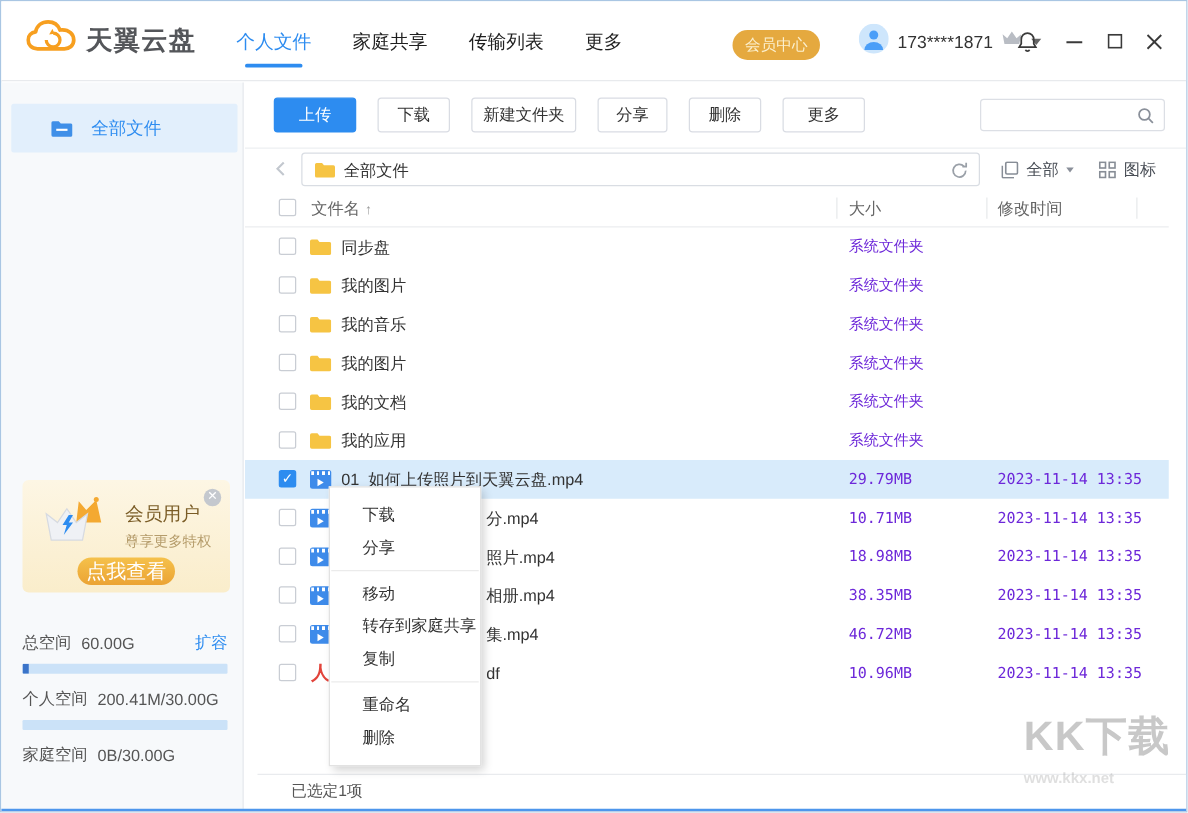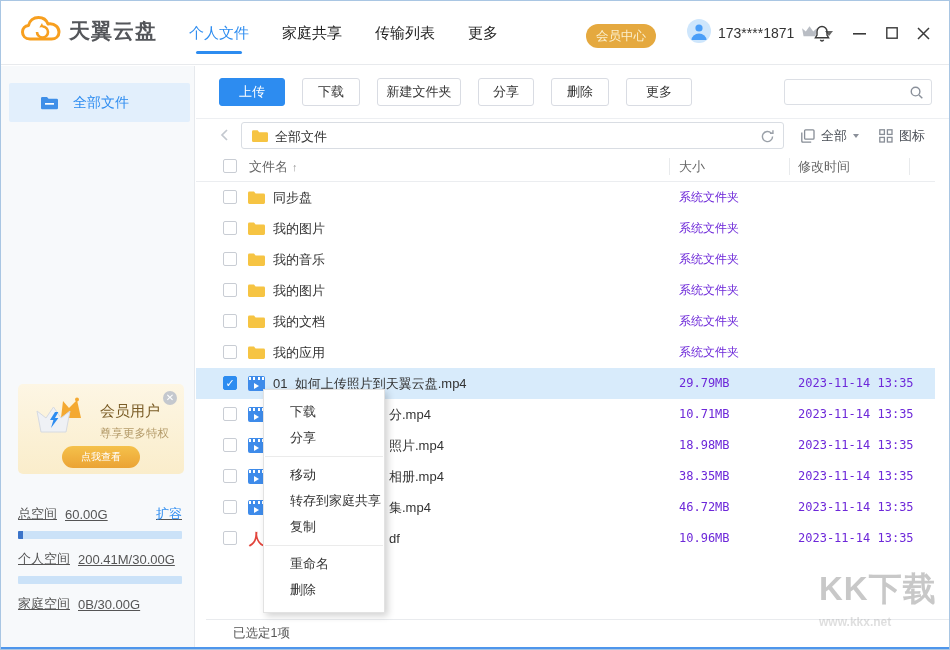--- a/index.html
+++ b/index.html
@@ -39,24 +39,24 @@
              margin:0 4px 0 8px; border-radius:2px; }
   .side-item.active { background:#E2EFFC; color:#2D8CF0; }
   .promo { position:absolute; left:17px; top:318px; width:166px; height:90px;
              background:linear-gradient(180deg,#FDF6E4,#FAEDCB); border-radius:5px; }
   .promo-close { position:absolute; right:7px; top:7px; width:14px; height:14px; border-radius:50%;
              background:#C4C8CE; color:#fff; font-size:10px; line-height:14px; text-align:center; cursor:pointer; }
   .promo-crowns { position:absolute; left:12px; top:12px; }
   .promo-title { position:absolute; left:82px; top:18px; font-size:15px; font-weight:400; color:#7A5C26; }
   .promo-sub { position:absolute; left:82px; top:42px; font-size:11.5px; color:#B59C6B; }
   .promo-btn { position:absolute; left:44px; top:62px; width:78px; height:22px; border-radius:11px;
-             background:linear-gradient(180deg,#F5C14B,#EBA334); color:#fff; font-size:10px;
+             background:linear-gradient(180deg,#F5C14B,#EBA334); color:#fff; font-size:16px;
              display:flex; align-items:center; justify-content:center; cursor:pointer; }
   .storage { position:absolute; left:17px; right:12px; top:438px; font-size:13px; color:#555; }
-  .st-row { display:flex; align-items:center; height:20px; margin-bottom:4px;text-decoration:underline; }
+  .st-row { display:flex; align-items:center; height:20px; margin-bottom:4px; }
   .st-row .lbl { margin-right:8px; }
   .st-expand { margin-left:auto; color:#2D8CF0; cursor:pointer; }
   .meter { height:8px; background:#CBE2F8; border-radius:1px; margin:7px 0 10px 0; overflow:hidden; }
   .meter .fill { height:100%; background:#3B74C9; }
 
   
   .main { position:absolute; left:195px; top:65px; right:0; bottom:2px; background:#fff; }
   .toolbar { position:absolute; top:0; left:0; right:0; height:52px; display:flex;
              align-items:center; padding-left:23px; }
   .tbtn { height:28px; border:1px solid #D9DCE3; border-radius:3px; background:#fff;

